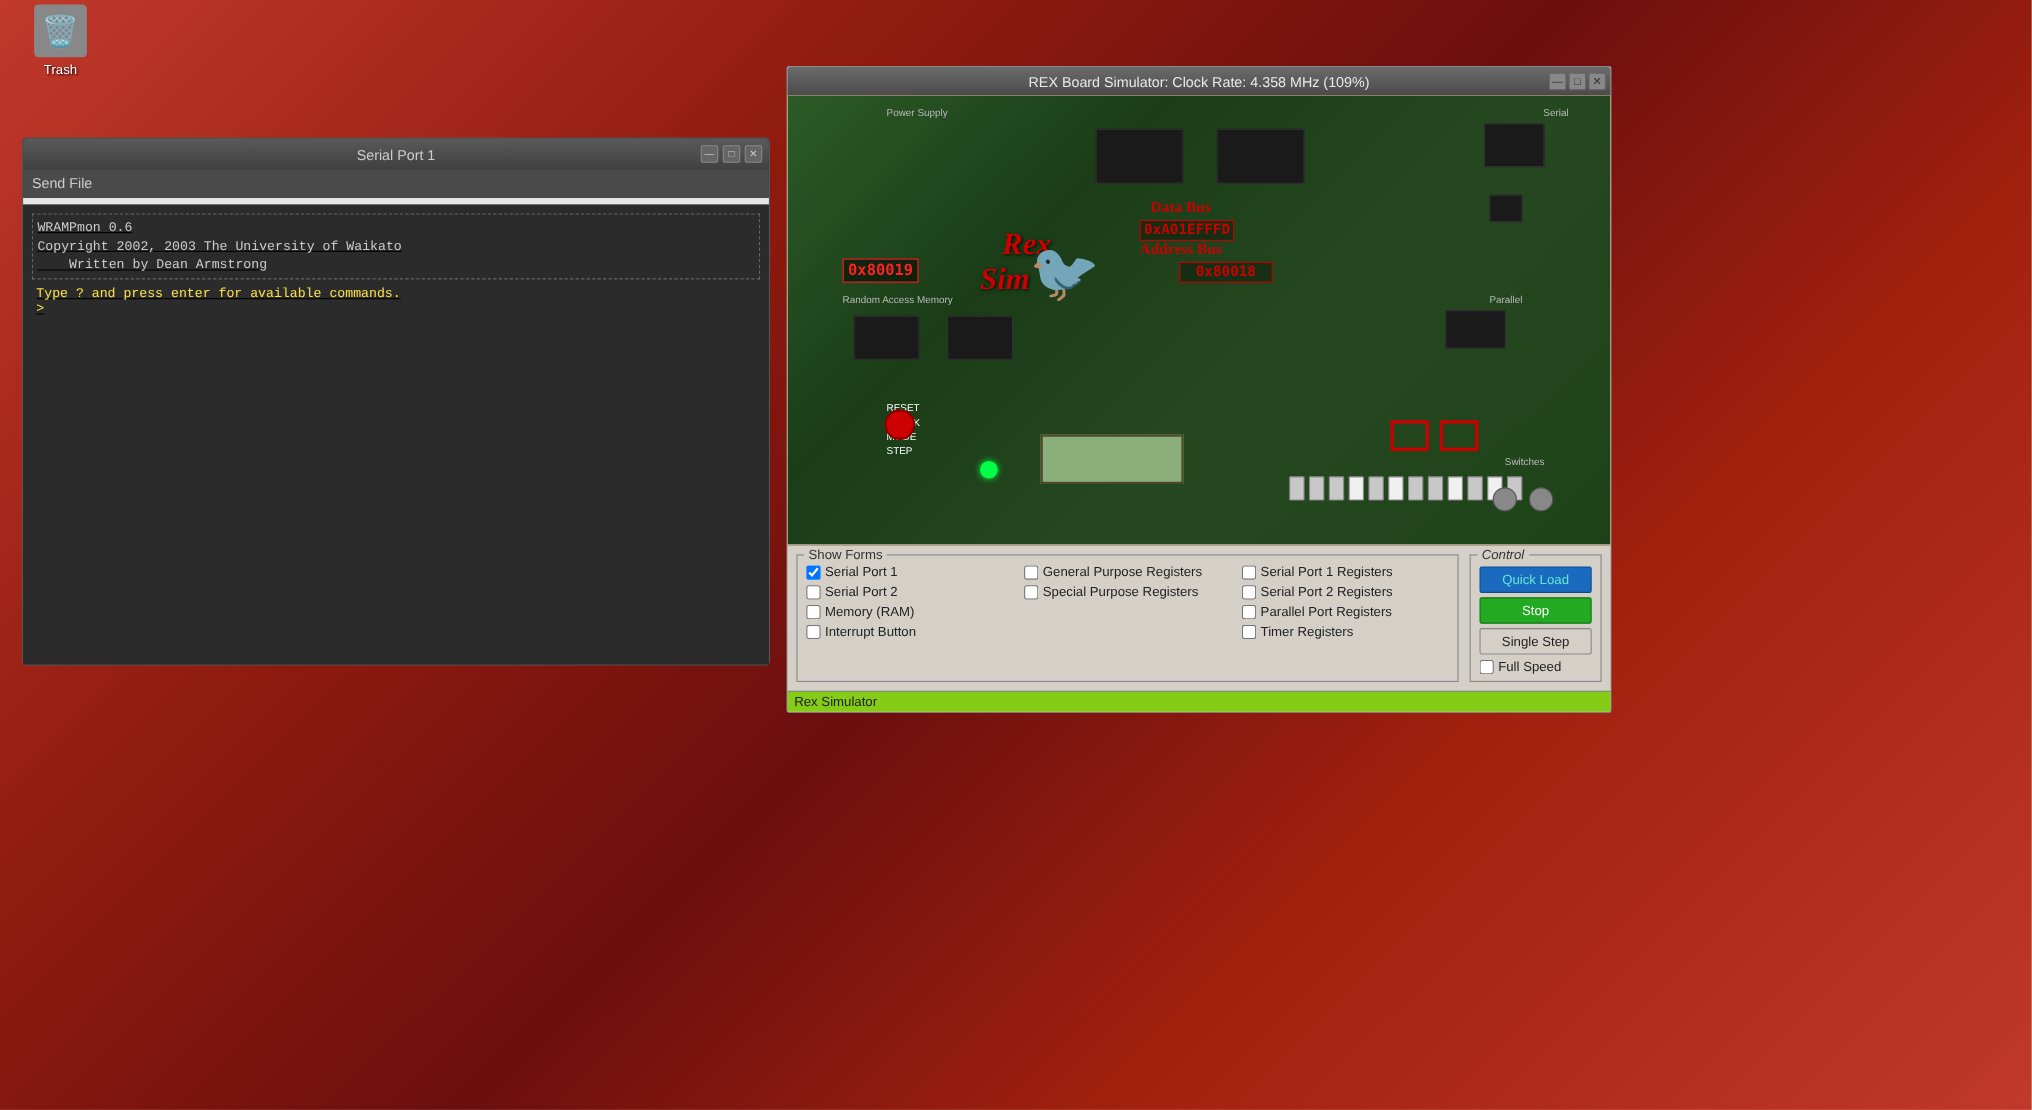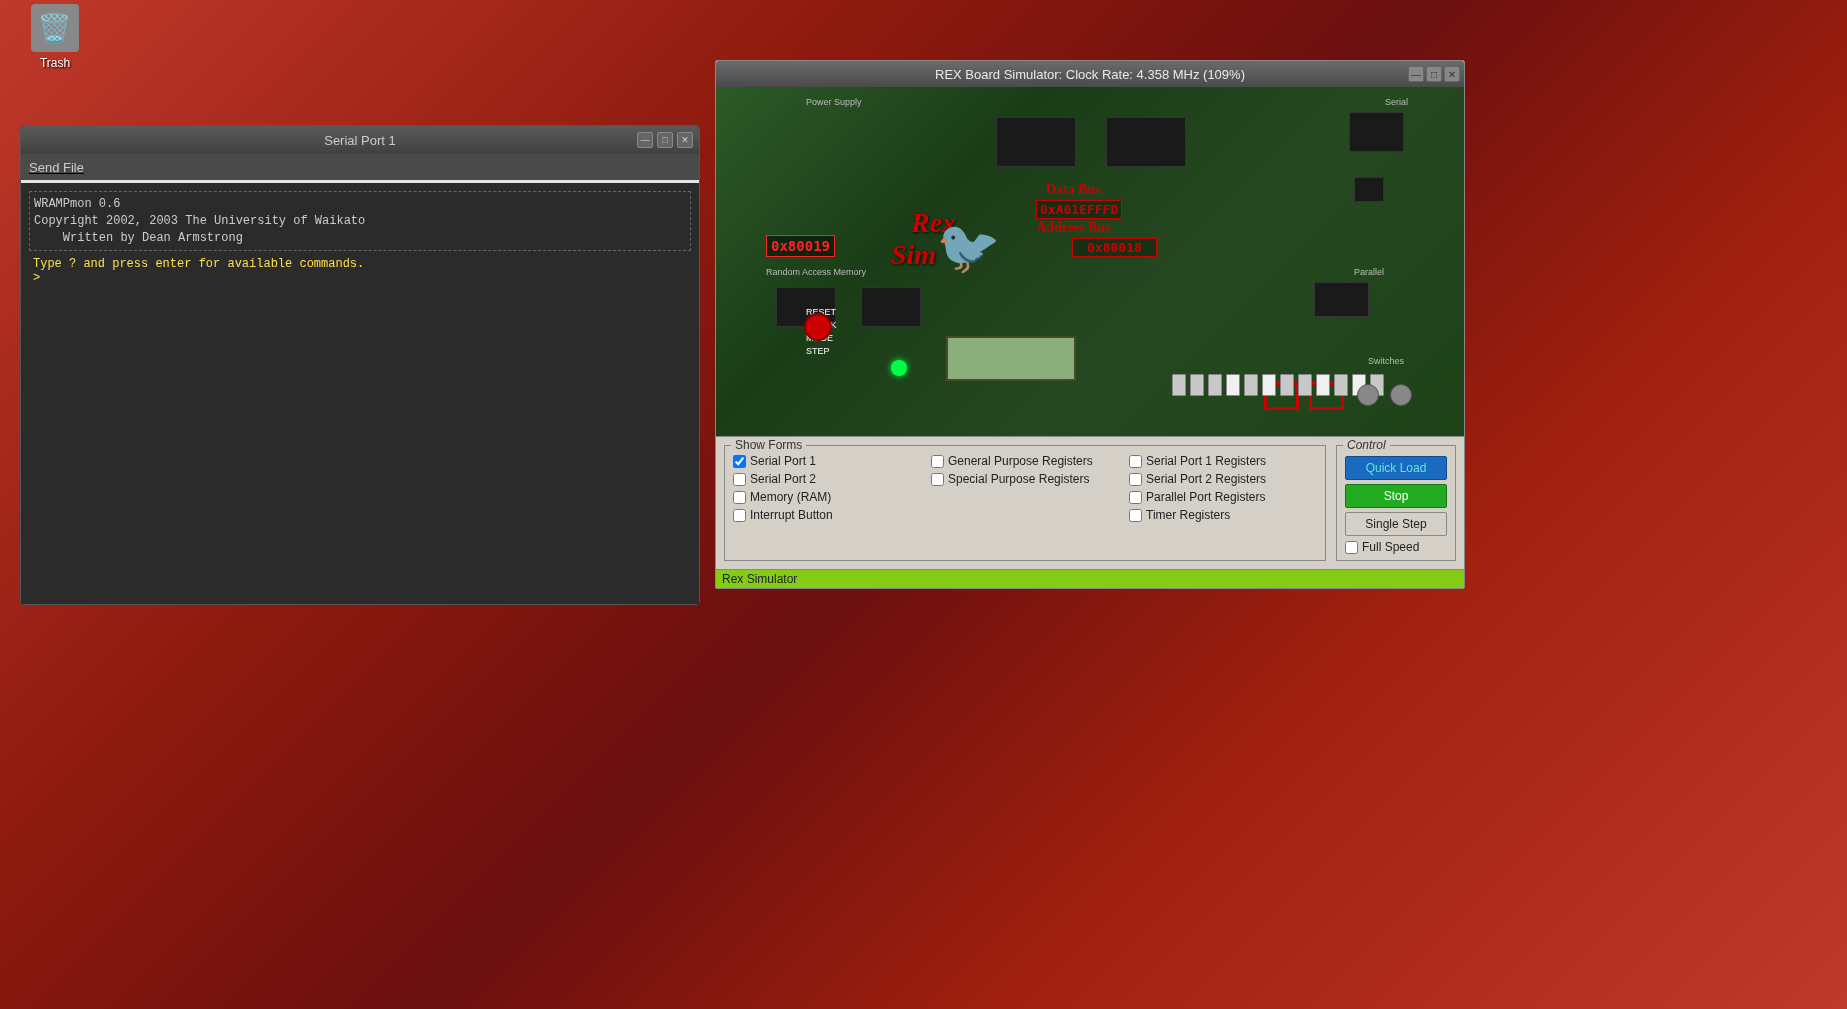--- a/index.html
+++ b/index.html
@@ -87,36 +87,36 @@
       font-size: 9px;
       display: flex;
       align-items: center;
       justify-content: center;
       color: #ccc;
     }
 
     .serial-toolbar {
       background: #4a4a4a;
       padding: 4px 8px;
-      border-bottom: 3px solid #e5e5e5;
+      border-bottom: 6px solid #e5e5e5;
       flex-shrink: 0;
-      text-decoration: underline;
     }
     .serial-toolbar span {
       color: #ccc;
       font-size: 13px;
     }
 
     .serial-content {
       flex: 1;
       background: #2b2b2b;
       padding: 4px;
       overflow: auto;
       display: flex;
       flex-direction: column;
+      text-decoration: underline;
     }
     .terminal-text-area {
       border: 1px dashed #666;
       padding: 4px;
       margin: 4px;
       background: #2b2b2b;
       color: #ccc;
       font-family: 'Courier New', monospace;
       font-size: 12px;
       line-height: 1.4;
@@ -129,21 +129,21 @@
       padding: 2px 8px;
       white-space: pre;
     }
 
     
     .rex-window {
       position: absolute;
       top: 60px;
       left: 715px;
       width: 750px;
-      height: 529px;
+      height: 588px;
       background: #d4d0c8;
       border: 1px solid #888;
       border-radius: 2px;
       display: flex;
       flex-direction: column;
     }
     .rex-titlebar {
       background: linear-gradient(to bottom, #6b6b6b, #4a4a4a);
       height: 26px;
       display: flex;
@@ -478,21 +478,21 @@
 
         <div class="chip chip-large-1"></div>
         <div class="chip chip-large-2"></div>
         <div class="chip chip-serial"></div>
         <div class="chip chip-small-1"></div>
         <div class="chip chip-medium-1"></div>
         <div class="chip chip-medium-2"></div>
         <div class="chip chip-parallel"></div>
 
         <div class="board-label" style="top:10px; left:90px;">Power Supply</div>
-        <div class="board-label" style="top:10px; right:56px;margin-left:27px;">Serial</div>
+        <div class="board-label" style="top:10px; right:38px;margin-left:27px;">Serial</div>
         <div class="board-label" style="top:180px; left:50px;">Random Access Memory</div>
         <div class="board-label" style="top:180px; right:80px;">Parallel</div>
         <div class="board-label" style="bottom:70px; right:60px;">Switches</div>
 
         <div style="position:absolute; top:120px; left:195px; color:#cc0000; font-family:serif; font-size:28px; font-weight:bold; font-style:italic; text-shadow:1px 1px 3px rgba(0,0,0,0.8);">Rex</div>
         <div style="position:absolute; top:152px; left:175px; color:#cc0000; font-family:serif; font-size:28px; font-weight:bold; font-style:italic; text-shadow:1px 1px 3px rgba(0,0,0,0.8);">Sim</div>
 
         <div style="position:absolute; top:130px; left:220px; font-size:52px; filter:grayscale(60%);">🐦</div>
 
         <div style="position:absolute; top:95px; left:330px; color:#cc0000; font-family:serif; font-size:14px; font-weight:bold;">Data Bus</div>

